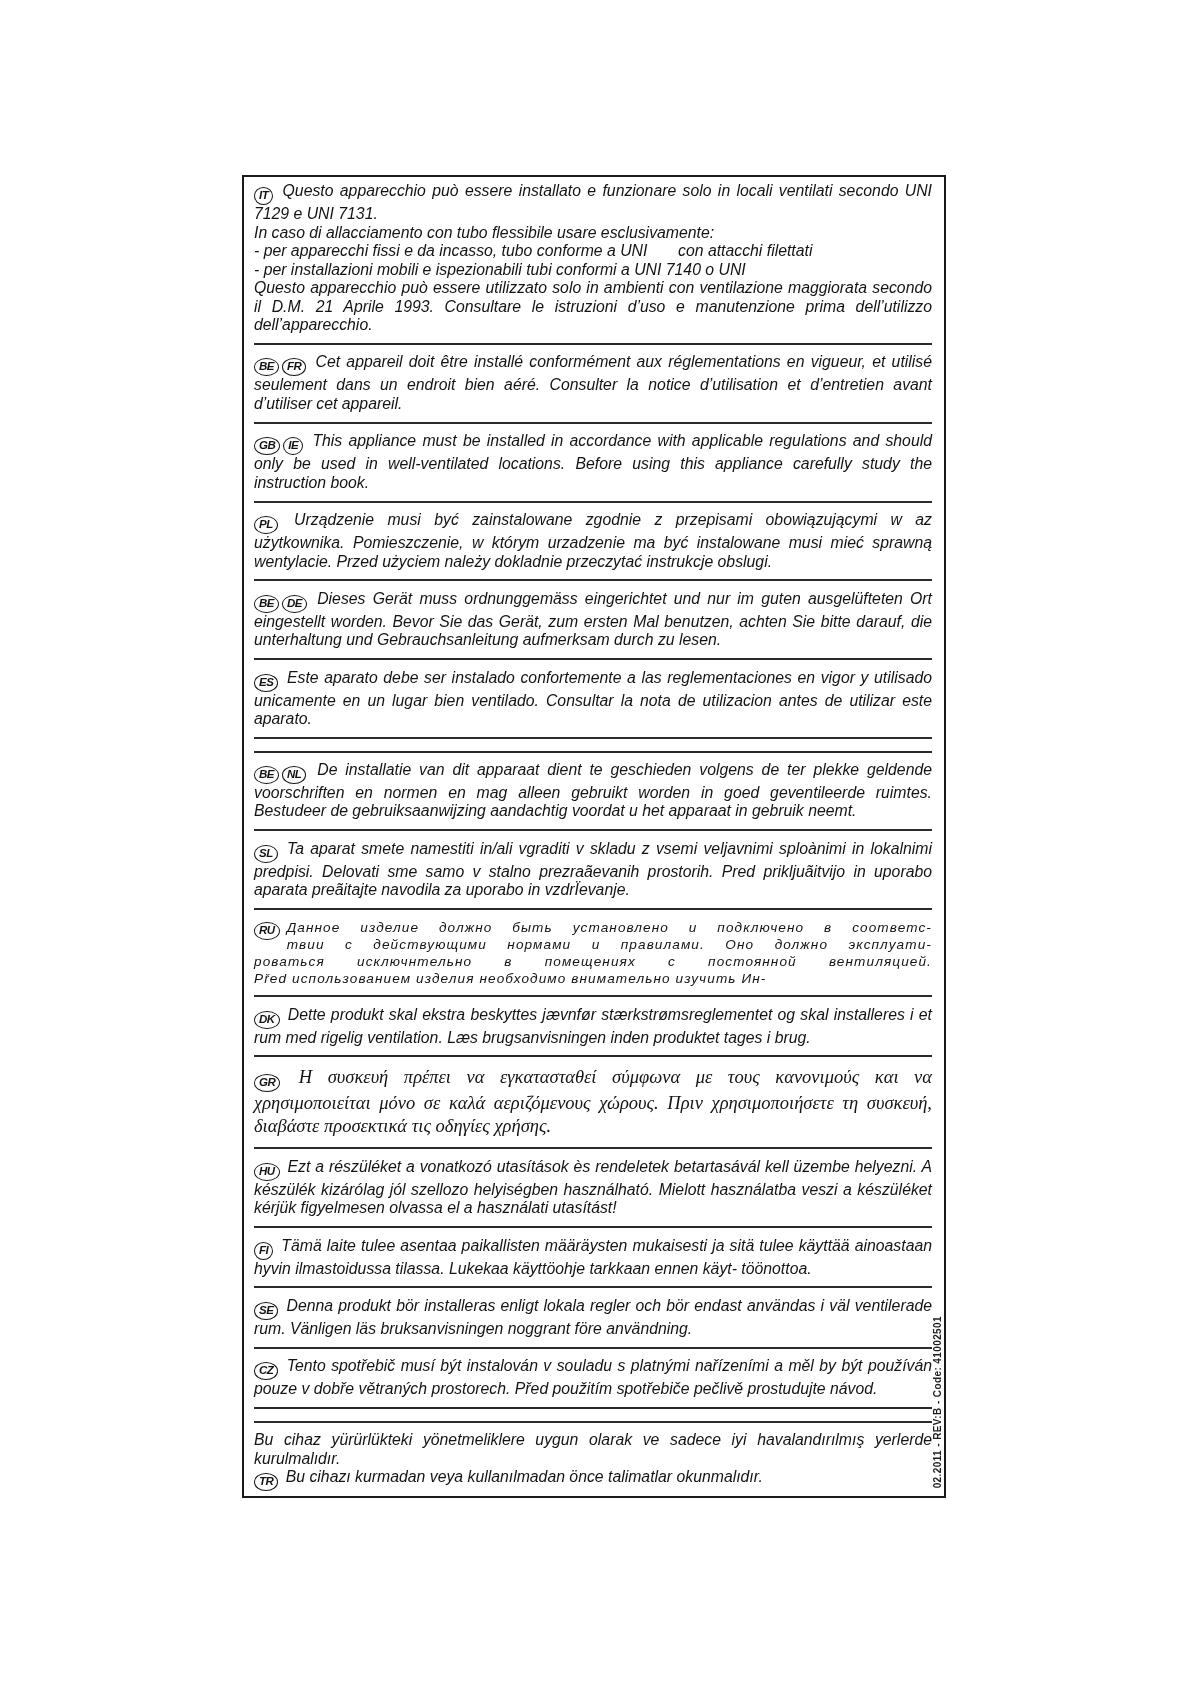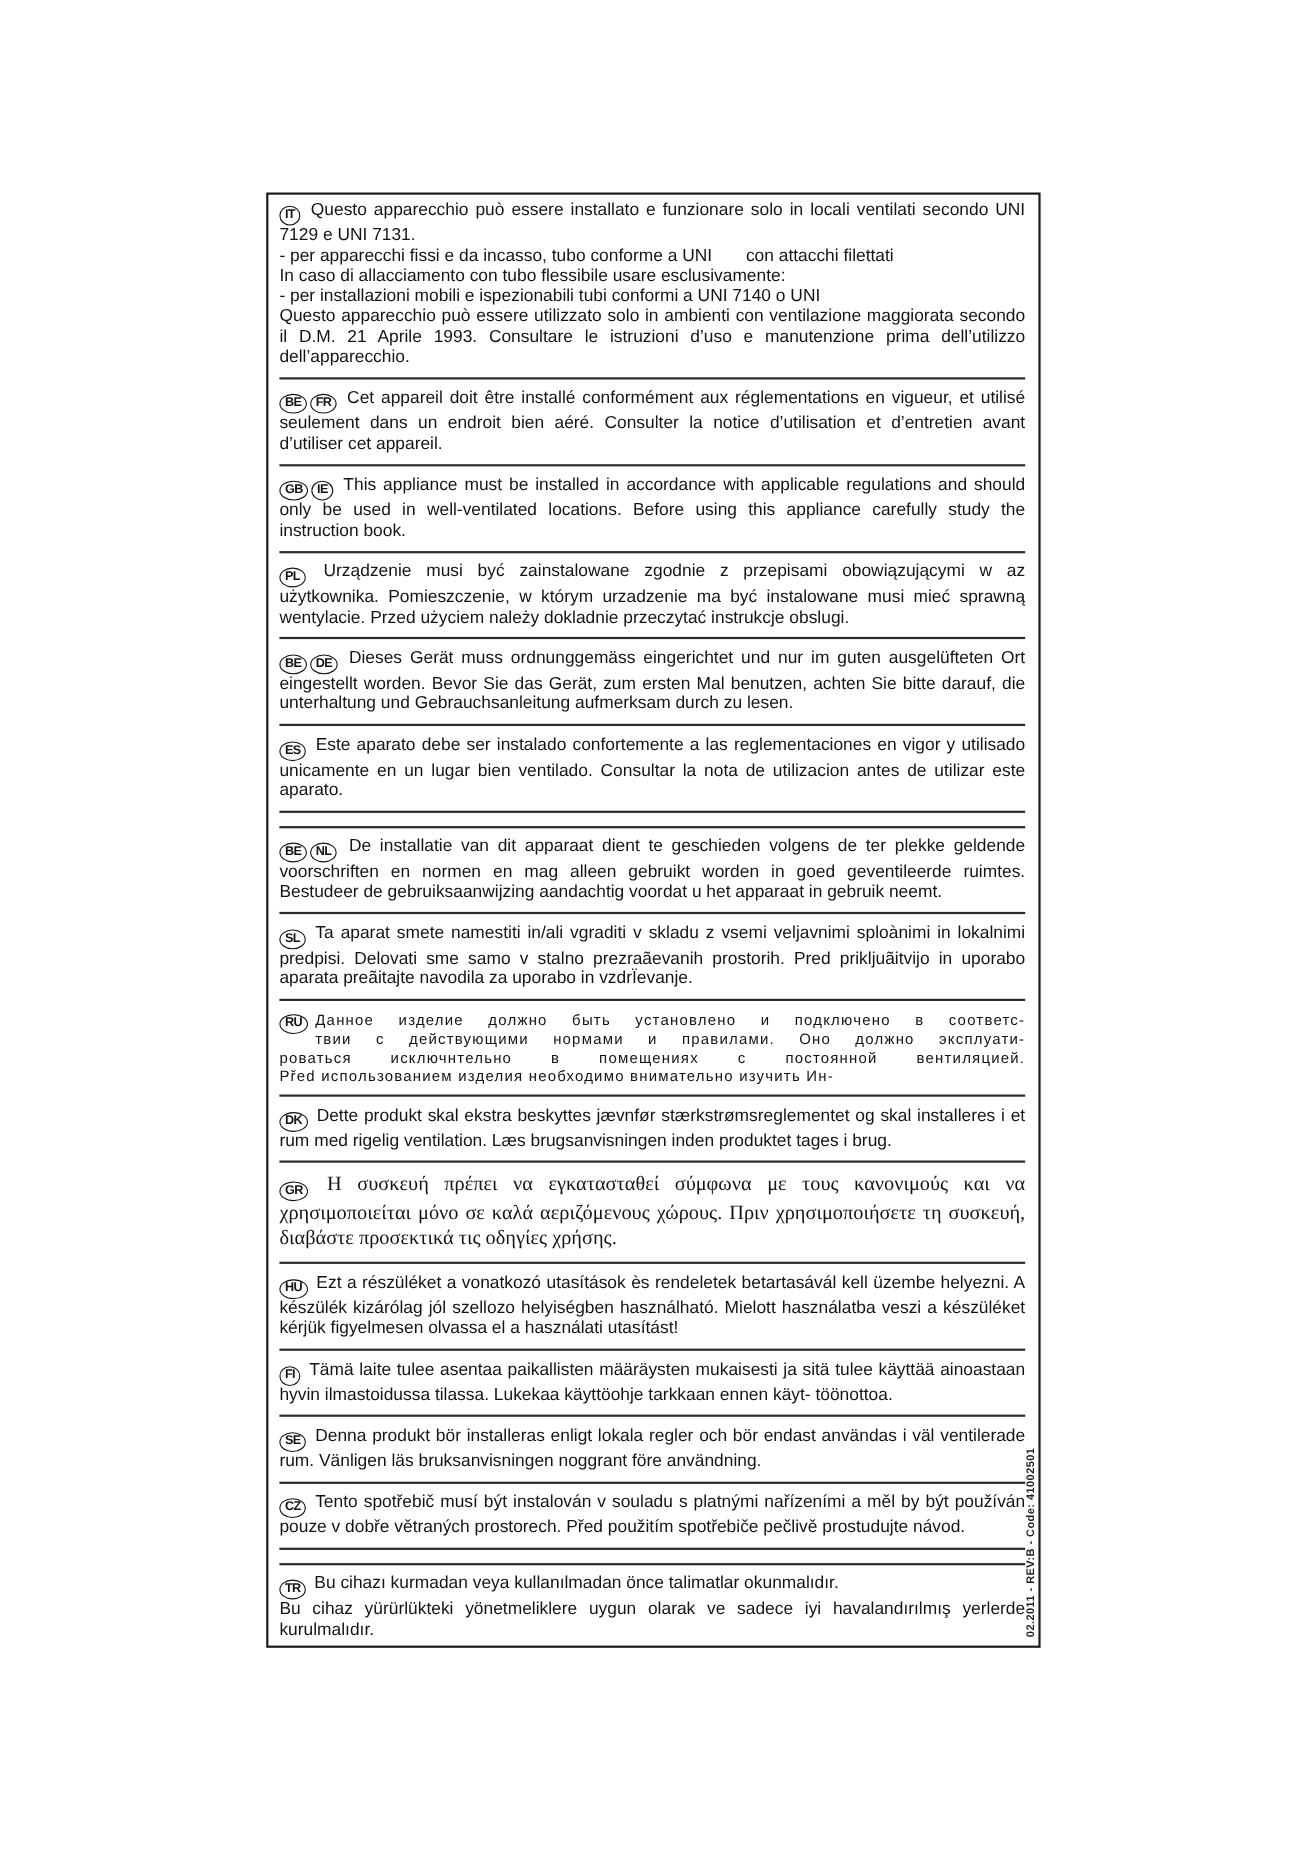--- a/index.html
+++ b/index.html
@@ -20,21 +20,21 @@
     padding:5px 12px 5px 10px;
     overflow:hidden;
     background:#fff;
   }
   .sections{
     display:flex;
     flex-direction:column;
     justify-content:space-between;
     height:100%;
   }
-  .lang-section{font-size:15.8px;line-height:18.5px;}
+  .lang-section{font-size:15.8px;line-height:18.5px;font-style:italic;}
   .lang-section p{
     margin:0;
     text-align:justify;
   }
   .sep{
     border-top:2px solid #2b2b2b;
     height:0;
     margin:3px 0;
   }
   .badge{
@@ -85,22 +85,22 @@
   }
 </style>
 </head>
 <body>
 
 <div class="page">
   <div class="doc-box">
     <div class="sections" id="sections-root">
         <section class="lang-section it">
           <p><span class="badge">IT</span> Questo apparecchio può essere installato e funzionare solo in locali ventilati secondo UNI 7129 e UNI 7131.</p>
+          <p>In caso di allacciamento con tubo flessibile usare esclusivamente:</p>
           <p>- per apparecchi fissi e da incasso, tubo conforme a UNI&nbsp;&nbsp;&nbsp;&nbsp;&nbsp;&nbsp; con attacchi filettati</p>
-          <p>In caso di allacciamento con tubo flessibile usare esclusivamente:</p>
           <p>- per installazioni mobili e ispezionabili tubi conformi a UNI 7140 o UNI</p>
           <p>Questo apparecchio può essere utilizzato solo in ambienti con ventilazione maggiorata secondo il D.M. 21 Aprile 1993. Consultare le istruzioni d’uso e manutenzione prima dell’utilizzo dell’apparecchio.</p>
         </section>
         <div class="sep"></div>
         <section class="lang-section be-fr">
           <p><span class="badge">BE</span><span class="badge">FR</span> Cet appareil doit être installé conformément aux réglementations en vigueur, et utilisé seulement dans un endroit bien aéré. Consulter la notice d’utilisation et d’entretien avant d’utiliser cet appareil.</p>
         </section>
         <div class="sep"></div>
         <section class="lang-section gb-ie">
           <p><span class="badge">GB</span><span class="badge">IE</span> This appliance must be installed in accordance with applicable regulations and should only be used in well-ventilated locations. Before using this appliance carefully study the instruction book.</p>
@@ -153,19 +153,19 @@
         <section class="lang-section se">
           <p><span class="badge">SE</span> Denna produkt bör installeras enligt lokala regler och bör endast användas i väl ventilerade rum.  Vänligen läs bruksanvisningen noggrant före användning.</p>
         </section>
         <div class="sep"></div>
         <section class="lang-section cz">
           <p><span class="badge">CZ</span> Tento spotřebič musí být instalován v souladu s platnými nařízeními a měl by být používán pouze v dobře větraných prostorech. Před použitím spotřebiče pečlivě prostudujte návod.</p>
         </section>
         <div class="sep"></div>
         <div class="sep"></div>
         <section class="lang-section tr">
+          <p>Bu cihaz yürürlükteki yönetmeliklere uygun olarak ve sadece iyi havalandırılmış yerlerde kurulmalıdır.</p>
           <p><span class="badge">TR</span> Bu cihazı kurmadan veya kullanılmadan önce talimatlar okunmalıdır.</p>
-          <p>Bu cihaz yürürlükteki yönetmeliklere uygun olarak ve sadece iyi havalandırılmış yerlerde kurulmalıdır.</p>
         </section>
       </div>
     <div class="vertical-code">02.2011 - REV:B - Code: 41002501</div>
   </div>
 </div>
 
 </body></html>

